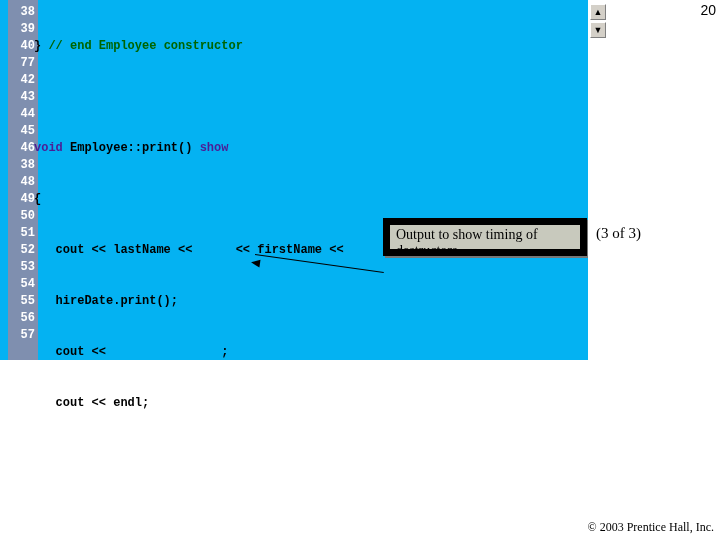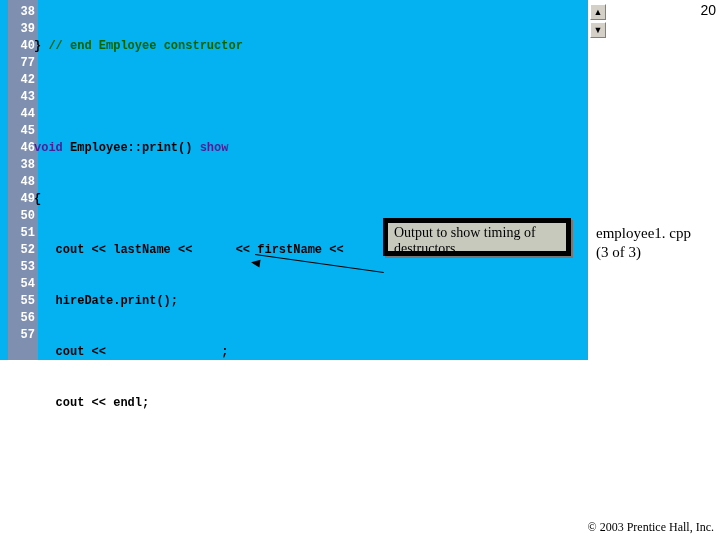--- a/index.html
+++ b/index.html
@@ -108,24 +108,24 @@
     white-space: pre;
   }
   .code .row { height: 17px; }
   .kw { color: #4c1d95; }
   .cm { color: #006400; }
   .pl { color: #000; }
   .callout {
     position: absolute;
     top: 218px;
     left: 383px;
-    width: 188px;
+    width: 204px;
     height: 38px;
     background: #c8c9bd;
-    border: 5px solid #000000;
+    border: 7px solid #000000;
     box-shadow: 2px 2px 0 #777;
     font-size: 14px;
     padding: 2px 6px;
     line-height: 1.15;
   }
   .callout-line {
     position: absolute;
     top: 254px;
     left: 255px;
     width: 130px;
@@ -203,21 +203,20 @@
 <div class="outline-panel">
   <div class="scroll-arrows">
     <div class="scroll-arrow">
         <span>▲</span>
       </div>
     <div class="scroll-arrow">
         <span>▼</span>
       </div>
   </div>
   <div class="file-label">
-    <div>employee1. cpp</div>
     <div>(3 of 3)</div>
   </div>
 </div>
 
 <div class="slide-number">20</div>
 
 <div class="copyright">
   <div>© 2003 Prentice Hall, Inc.</div>
 </div>
 

